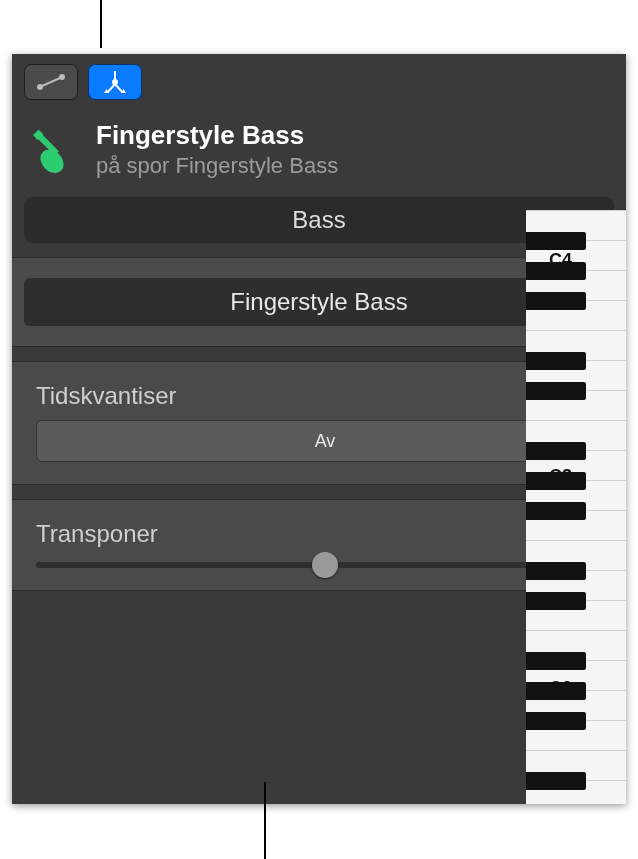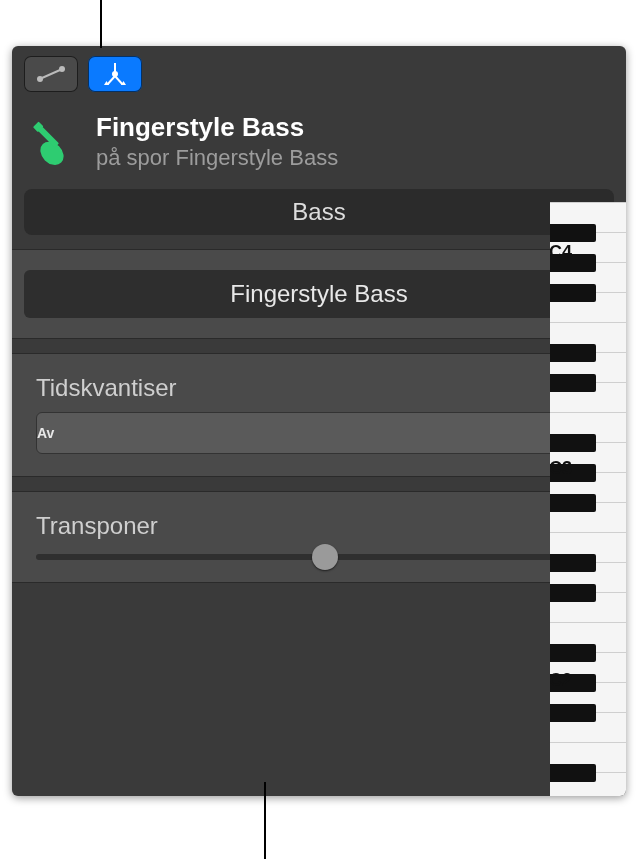--- a/index.html
+++ b/index.html
@@ -6,25 +6,25 @@
     body {
       width: 638px;
       height: 859px;
       background: #fff;
       font-family: -apple-system, Helvetica, Arial, sans-serif;
       position: relative;
     }
     .panel {
       position: absolute;
       left: 12px;
-      top: 46px;
+      top: 54px;
       width: 614px;
       height: 750px;
       background: #3a3a3a;
-      border-radius: 6px;
+      border-radius: 0;
       overflow: hidden;
       box-shadow: 0 2px 8px rgba(0,0,0,.4);
     }
     .toolbar {
       display: flex;
       gap: 10px;
       padding: 10px 12px 6px 12px;
     }
     .tool-btn {
       width: 54px;
@@ -94,25 +94,25 @@
       margin-top: 14px;
     }
     .lbl { color: #cfcfcf; font-size: 24px; margin-bottom: 10px; }
     .dropdown {
       background: #5a5a5a;
       border: 1px solid #333;
       border-radius: 6px;
       height: 42px;
       display: flex;
       align-items: center;
+      justify-content: center;
       color: #e8e8e8;
-      font-size: 14px;
+      font-size: 18px;
       position: relative;
       cursor: pointer;
-      font-weight: bold;
     }
     .chevrons {
       position: absolute;
       right: 12px;
       top: 6px;
       width: 12px;
       height: 28px;
       display: flex;
       flex-direction: column;
       justify-content: center;
@@ -152,21 +152,21 @@
       background: #9a9a9a;
       border-radius: 50%;
       transform: translate(-50%, -50%);
       box-shadow: 0 1px 2px rgba(0,0,0,.6);
     }
     .piano {
       position: absolute;
       right: 0;
       top: 156px;
       bottom: 0;
-      width: 76px;
+      width: 100px;
       overflow: hidden;
     }
     .key-area { position: relative; height: 100%; }
     .white-key {
       position: absolute; left: 0; right: 0;
       background: #f5f5f5;
       border-top: 1px solid #cfcfcf;
     }
     .black-key {
       position: absolute; left: 0;

